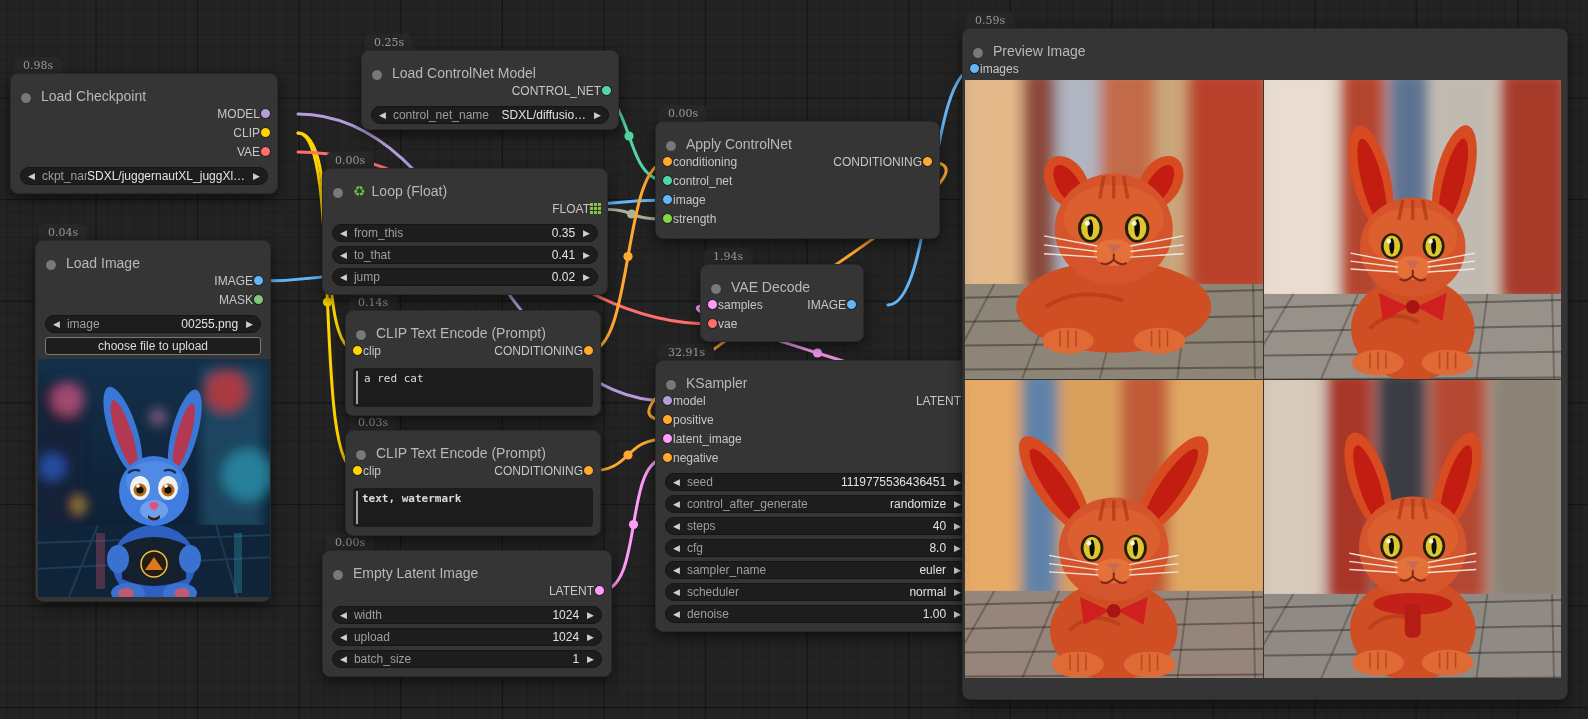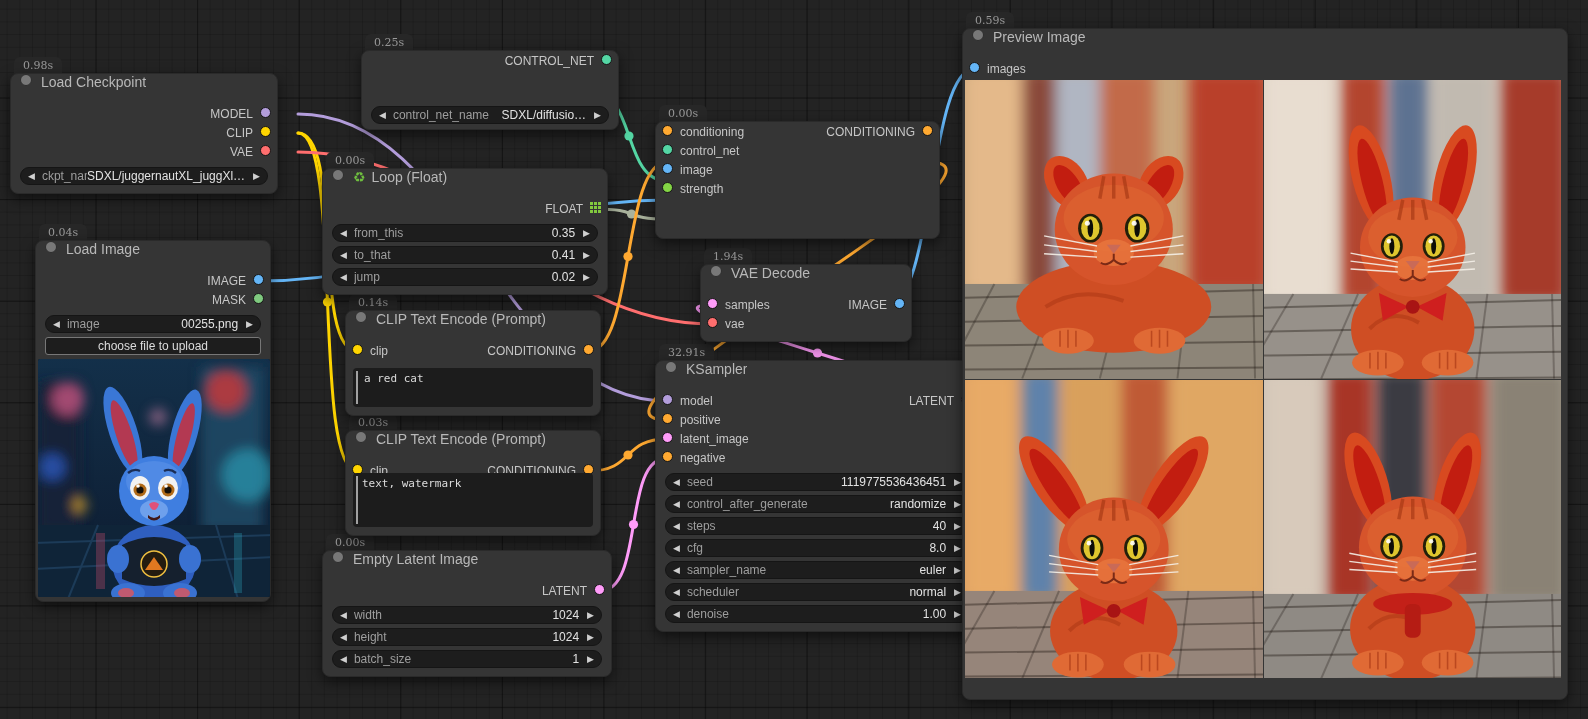--- a/index.html
+++ b/index.html
@@ -19,26 +19,26 @@
   #nodes{position:absolute;left:0;top:0;z-index:2;width:100%;height:100%;}
   .node{
     position:absolute;background:#353535;border:1px solid #2a2a2a;border-radius:8px;
     box-shadow:0 5px 14px rgba(0,0,0,.55);box-sizing:border-box;
   }
   .badge{
     position:absolute;top:-17px;left:3px;height:17px;line-height:17px;
     background:#272727;color:#9a9a9a;font-family:"DejaVu Serif",serif;font-size:11px;
     padding:0 9px;border-radius:6px 6px 0 0;z-index:-1;
   }
-  .nheader{height:30px;display:flex;align-items:flex-start;padding-left:9px;}
+  .nheader{height:30px;display:flex;align-items:flex-end;padding-left:9px;}
   .cdot{width:10px;height:10px;border-radius:50%;background:#787878;border:1px solid #2d2d2d;flex:none;}
   .ntitle{color:#b8b8b8;font-size:14px;margin-left:9px;white-space:nowrap;overflow:hidden;}
   .ticon{margin-left:9px;margin-right:-3px;color:#6fbf3f;font-size:14px;}
   .slotrow{height:19px;display:flex;align-items:center;justify-content:space-between;padding:0 6px;}
-  .inpart,.outpart{display:flex;align-items:flex-start;gap:7px;}
+  .inpart,.outpart{display:flex;align-items:center;gap:0;}
   .port{width:9px;height:9px;border-radius:50%;border:1px solid #161616;flex:none;}
   .plabel{color:#c6c6c6;font-size:12px;white-space:nowrap;}
   .gridicon{width:11px;height:11px;flex:none;display:block;}
   .widget{
     position:absolute;left:9px;right:9px;height:18px;background:#1d1d1d;border:1px solid #151515;
     border-radius:10px;display:flex;align-items:center;padding:0 7px;box-sizing:border-box;
   }
   .warrow{color:#cfcfcf;font-size:9px;flex:none;cursor:pointer;}
   .wlabel{color:#9e9e9e;font-size:12px;margin-left:7px;white-space:nowrap;overflow:hidden;text-align:right;}
   .wvalue{color:#e2e2e2;font-size:12px;margin-left:auto;margin-right:8px;white-space:nowrap;}
@@ -211,20 +211,24 @@
           <circle cx="128" cy="129" r="1.8" fill="#fff"></circle>
   <path d="M90,116 q6,-5 12,-2 M126,114 q6,-3 12,2" stroke="#1a2d55" stroke-width="2.4" fill="none"></path>
   <ellipse cx="116" cy="153" rx="14" ry="10" fill="#6ea0ec"></ellipse>
   <path d="M111,147 q5,-4 10,0 q-2,6 -5,6 q-3,0 -5,-6z" fill="#e0527a"></path>
   <path d="M110,158 q6,6 12,0 v3 q-6,5 -12,0 z" fill="#401818"></path>
         </svg>
       </div>
     </div>
     <div class="node" style="left: 361px; top: 50px; width: 258px; height: 80px;">
       <div class="badge">0.25s</div>
+      <div class="nheader">
+        <span class="cdot"></span>
+        <span class="ntitle">Load ControlNet Model</span>
+      </div>
       <div class="slotrow">
         <div class="inpart"></div>
         <div class="outpart">
           <span class="plabel">CONTROL_NET</span>
           <span class="port" style="background: rgb(84, 214, 164);"></span>
         </div>
       </div>
       <div class="widget" style="top: 55px;">
         <span class="warrow">◀</span>
         <span class="wlabel">control_net_name</span>
@@ -302,21 +306,21 @@
       <div class="slotrow">
         <div class="inpart">
           <span class="port" style="background: rgb(255, 213, 0);"></span>
           <span class="plabel">clip</span>
         </div>
         <div class="outpart">
           <span class="plabel">CONDITIONING</span>
           <span class="port" style="background: rgb(255, 169, 49);"></span>
         </div>
       </div>
-      <div class="promptbox" style="top: 42px; bottom: 8px;"><span class="cursorbar"></span><span>text, watermark</span></div>
+      <div class="promptbox" style="top: 57px; bottom: 8px; font-weight: bold;"><span class="cursorbar"></span><span>text, watermark</span></div>
     </div>
     <div class="node" style="left: 322px; top: 550px; width: 290px; height: 127px;">
       <div class="badge">0.00s</div>
       <div class="nheader">
         <span class="cdot"></span>
         <span class="ntitle">Empty Latent Image</span>
       </div>
       <div class="slotrow">
         <div class="inpart"></div>
         <div class="outpart">
@@ -325,33 +329,37 @@
         </div>
       </div>
       <div class="widget" style="top: 55px;">
         <span class="warrow">◀</span>
         <span class="wlabel">width</span>
         <span class="wvalue">1024</span>
         <span class="warrow">▶</span>
       </div>
       <div class="widget" style="top: 77px;">
         <span class="warrow">◀</span>
-        <span class="wlabel">height</span>
+        <span class="wlabel">upload</span>
         <span class="wvalue">1024</span>
         <span class="warrow">▶</span>
       </div>
       <div class="widget" style="top: 99px;">
         <span class="warrow">◀</span>
         <span class="wlabel">batch_size</span>
         <span class="wvalue">1</span>
         <span class="warrow">▶</span>
       </div>
     </div>
     <div class="node" style="left: 655px; top: 121px; width: 285px; height: 118px;">
       <div class="badge">0.00s</div>
+      <div class="nheader">
+        <span class="cdot"></span>
+        <span class="ntitle">Apply ControlNet</span>
+      </div>
       <div class="slotrow">
         <div class="inpart">
           <span class="port" style="background: rgb(255, 169, 49);"></span>
           <span class="plabel">conditioning</span>
         </div>
         <div class="outpart">
           <span class="plabel">CONDITIONING</span>
           <span class="port" style="background: rgb(255, 169, 49);"></span>
         </div>
       </div>
@@ -370,21 +378,21 @@
         <div class="outpart"></div>
       </div>
       <div class="slotrow">
         <div class="inpart">
           <span class="port" style="background: rgb(132, 213, 69);"></span>
           <span class="plabel">strength</span>
         </div>
         <div class="outpart"></div>
       </div>
     </div>
-    <div class="node" style="left: 700px; top: 264px; width: 212px; height: 78px;">
+    <div class="node" style="left: 700px; top: 264px; width: 164px; height: 78px;">
       <div class="badge">1.94s</div>
       <div class="nheader">
         <span class="cdot"></span>
         <span class="ntitle">VAE Decode</span>
       </div>
       <div class="slotrow">
         <div class="inpart">
           <span class="port" style="background: rgb(255, 156, 249);"></span>
           <span class="plabel">samples</span>
         </div>

